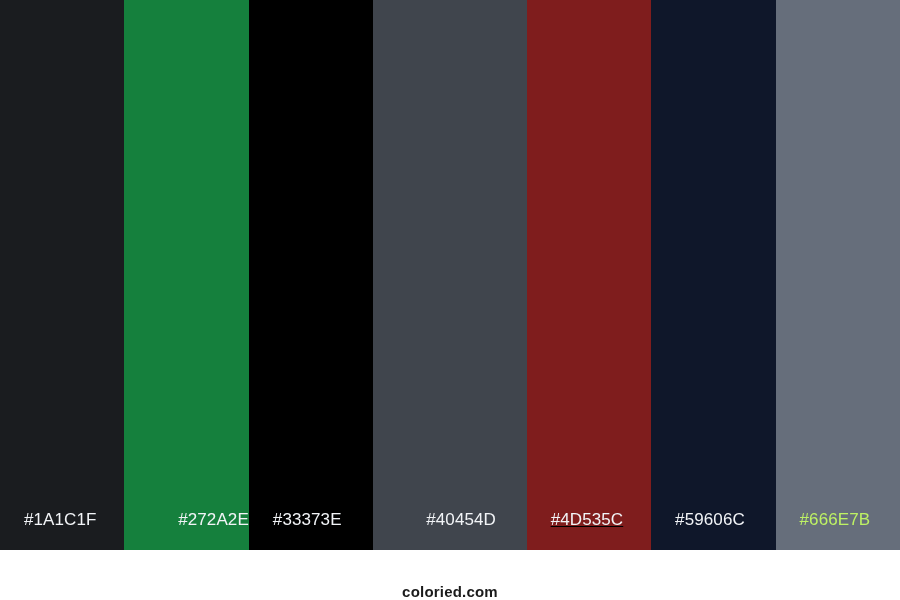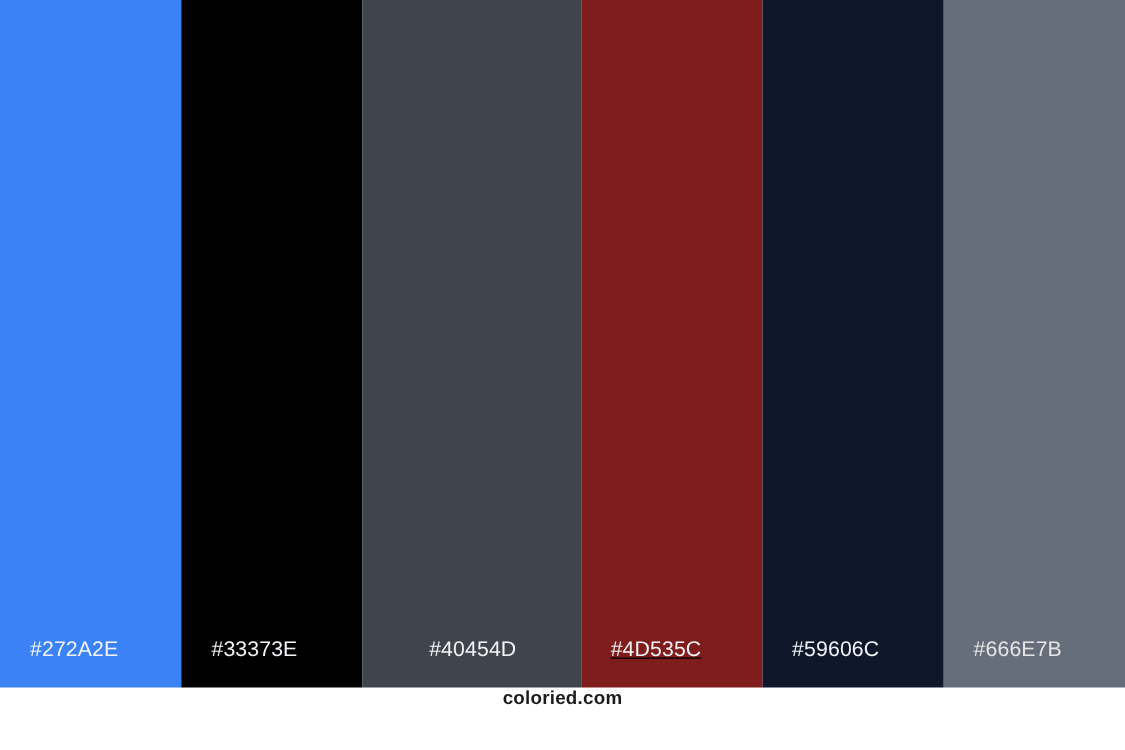--- a/index.html
+++ b/index.html
@@ -44,61 +44,64 @@
     padding-left: 24px;
     padding-bottom: 22px;
     white-space: nowrap;
     user-select: none;
   }
   .footer {
     flex: 1 1 auto;
     height: 50px;
     background: #ffffff;
     display: flex;
-    align-items: flex-start;
+    align-items: flex-end;
     justify-content: center;
   }
   .footer-brand {
     font-size: 15px;
     font-weight: bold;
     color: #1b1b1b;
     letter-spacing: 0.2px;
     user-select: none;
   }
 </style>
 </head>
 <body>
 
 <div class="palette-page">
 
   <div class="swatch-strip">
 
+    <div class="swatch" style="background-color: rgb(26, 28, 31);">
+      <span class="swatch-label" style="color: rgb(242, 244, 247);">#1A1C1F</span>
+    </div>
 
-    <div class="swatch" style="background-color: #3b82f6;">
+    <div class="swatch" style="background-color: #15803d; justify-content: flex-end;">
       <span class="swatch-label" style="color: rgb(242, 244, 247);">#272A2E</span>
     </div>
 
     <div class="swatch" style="background-color: #000000;">
       <span class="swatch-label" style="color: rgb(242, 244, 247);">#33373E</span>
     </div>
 
     <div class="swatch" style="background-color: rgb(64, 69, 77); padding-left: 29px;">
       <span class="swatch-label" style="color: rgb(242, 244, 247);">#40454D</span>
     </div>
 
     <div class="swatch" style="background-color: #7f1d1d; text-decoration: underline;">
       <span class="swatch-label" style="color: rgb(242, 244, 247);">#4D535C</span>
     </div>
 
     <div class="swatch" style="background-color: #0f172a;">
       <span class="swatch-label" style="color: rgb(242, 244, 247);">#59606C</span>
     </div>
 
     <div class="swatch" style="background-color: rgb(102, 110, 123);">
-      <span class="swatch-label" style="color: #e5e5e5; margin-top: 12px;">#666E7B</span>
+      <span class="swatch-label" style="color: #bef264; margin-top: 12px;">#666E7B</span>
     </div>
 
 
   </div>
 
   <div class="footer" style="background: rgb(255, 255, 255);">
     <span class="footer-brand" style="color: rgb(27, 27, 27);">coloried.com</span>
   </div>
 
 </div>

